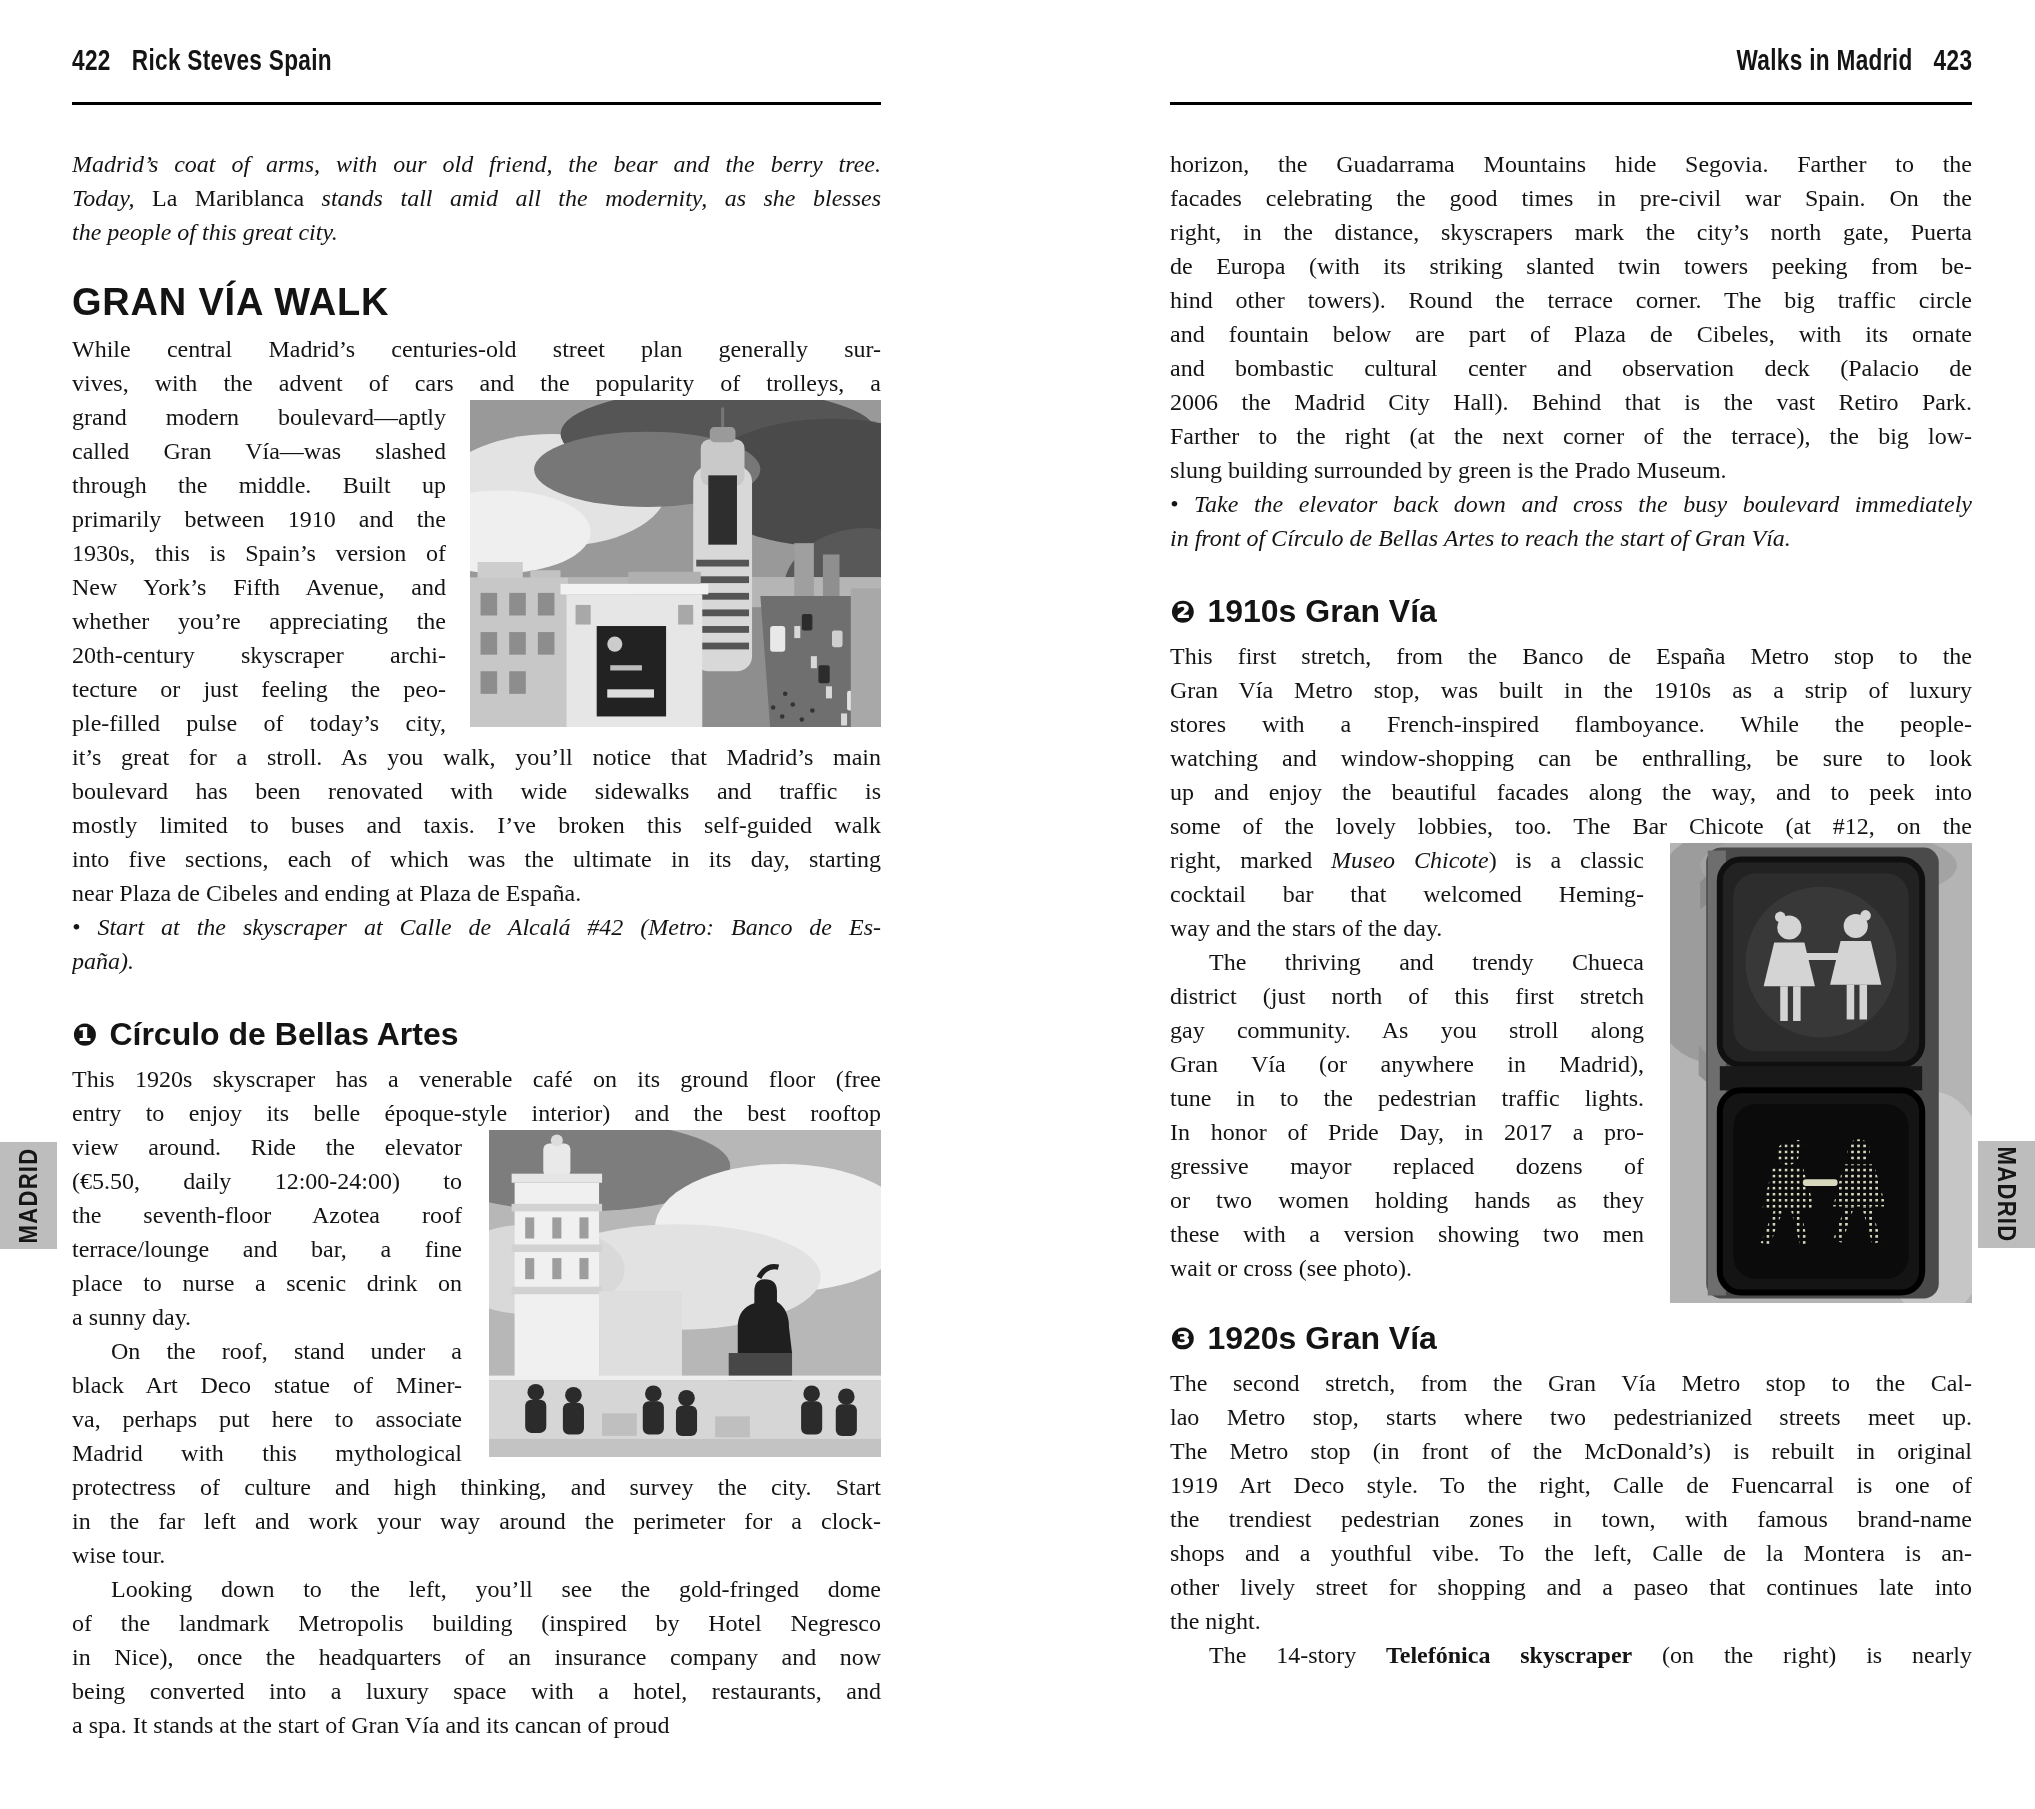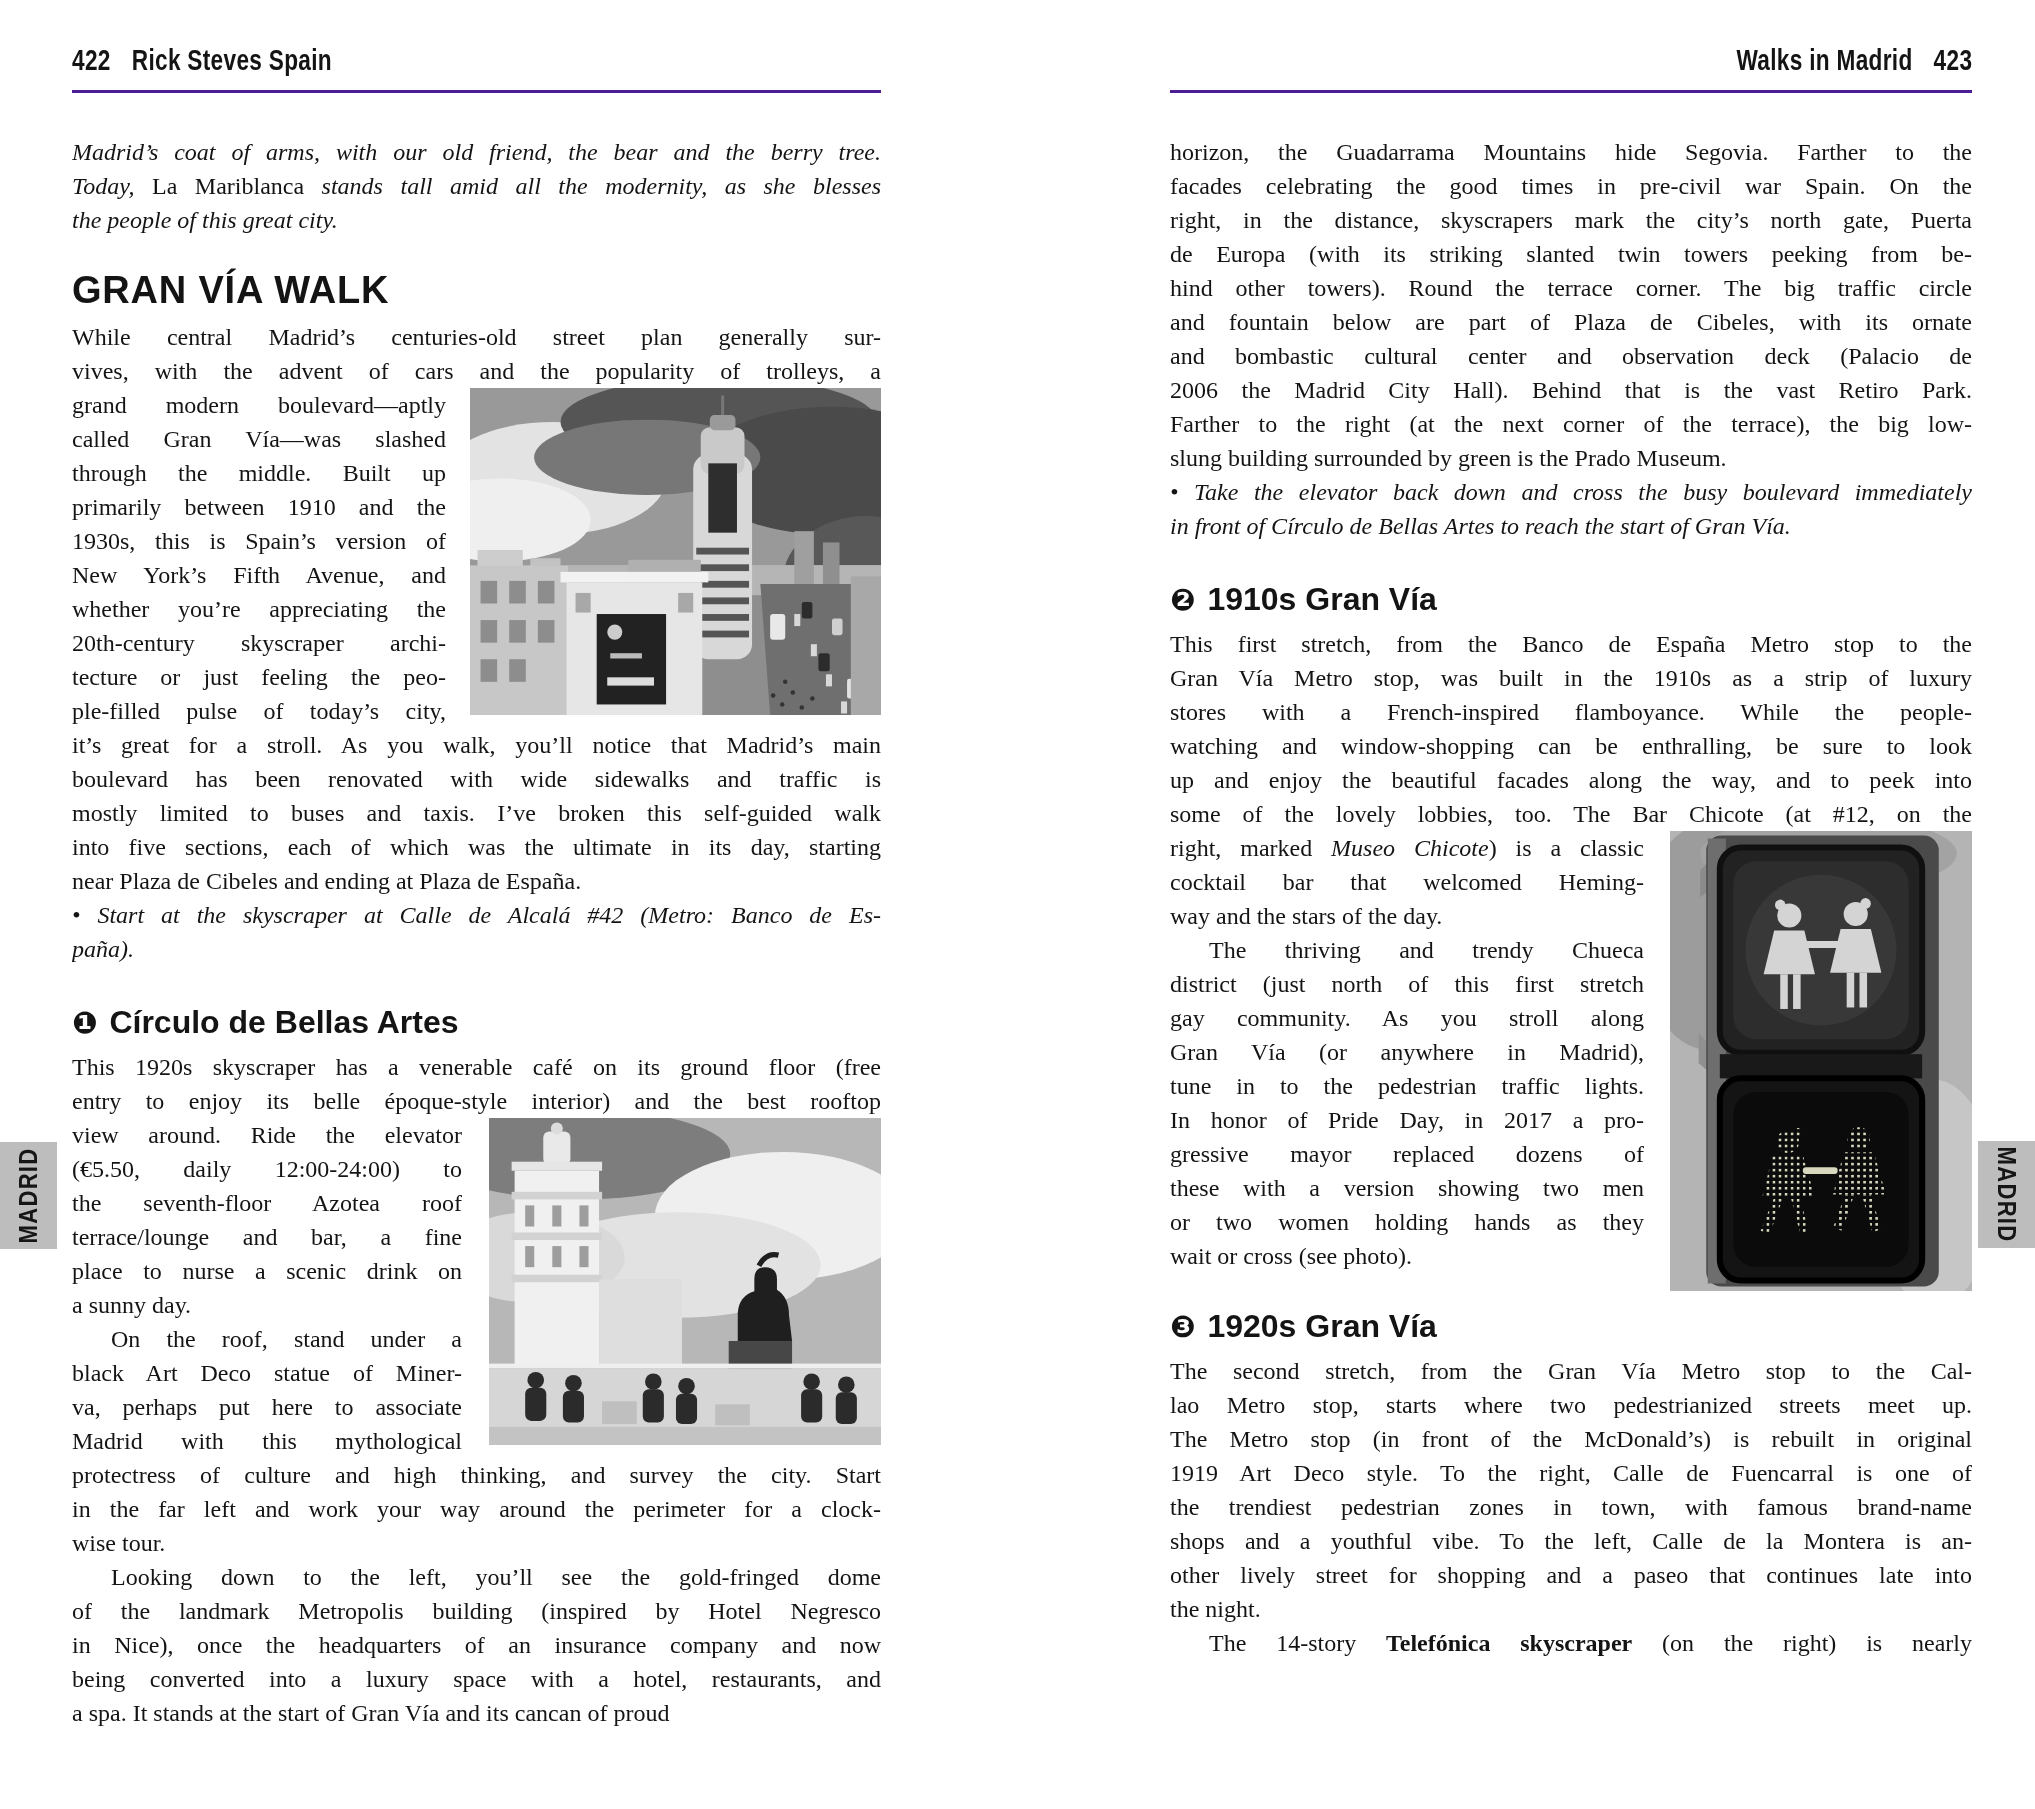--- a/index.html
+++ b/index.html
@@ -1,21 +1,21 @@
 <!DOCTYPE html>
 <html style="font-size:12px"><head>
 <meta charset="utf-8">
 <style>
   html,body{margin:0;padding:0;background:#e8e8e8;}
   #canvas{position:relative;width:2035px;height:1809px;background:#ffffff;overflow:hidden;
           font-family:"Liberation Serif",serif;color:#141414;}
   .page{position:absolute;top:44px;}
   #pageL{left:72px;width:809px;}
   #pageR{left:1170px;width:802px;}
-  .phead{display:flex;align-items:baseline;border-bottom:3px solid #4c1d95;padding-bottom:8px;height:38px;
+  .phead{display:flex;align-items:baseline;border-bottom:3px solid #000000;padding-bottom:20px;height:38px;
          font-family:"Liberation Sans",sans-serif;font-size:29px;font-weight:600;letter-spacing:0.4px;}
   .phead.right{justify-content:flex-end;}
   .cond{display:inline-block;transform:scaleX(.78);transform-origin:left center;white-space:nowrap;}
   .phead.right .cond{transform-origin:right center;}
   .hsp{display:inline-block;width:27px;}
   .ttl-bold{font-weight:800;}
   .flow{margin-top:42px;font-size:24px;line-height:34px;}
   .ln{height:34px;overflow:hidden;white-space:nowrap;text-align:justify;text-align-last:left;}
   .ln.j{text-align-last:justify;}
   .ln.ind{text-indent:39px;}
@@ -287,22 +287,22 @@
         <div class="ln j"><span>right, marked </span><span class="i">Museo Chicote</span><span>) is a classic</span></div>
         <div class="ln j"><span>cocktail bar that welcomed Heming-</span></div>
         <div class="ln"><span>way and the stars of the day.</span></div>
         <div class="ln j ind"><span>The thriving and trendy Chueca</span></div>
         <div class="ln j"><span>district (just north of this first stretch</span></div>
         <div class="ln j"><span>gay community. As you stroll along</span></div>
         <div class="ln j"><span>Gran Vía (or anywhere in Madrid),</span></div>
         <div class="ln j"><span>tune in to the pedestrian traffic lights.</span></div>
         <div class="ln j"><span>In honor of Pride Day, in 2017 a pro-</span></div>
         <div class="ln j"><span>gressive mayor replaced dozens of</span></div>
+        <div class="ln j"><span>or two women holding hands as they</span></div>
         <div class="ln j"><span>these with a version showing two men</span></div>
-        <div class="ln j"><span>or two women holding hands as they</span></div>
         <div class="ln"><span>wait or cross (see photo).</span></div>
         <div class="gap" style="height: 32px;"></div>
         <div class="hsub"><span class="hn">❸</span><span>1920s Gran Vía</span></div>
         <div class="ln j"><span>The second stretch, from the Gran Vía Metro stop to the Cal-</span></div>
         <div class="ln j"><span>lao Metro stop, starts where two pedestrianized streets meet up.</span></div>
         <div class="ln j"><span>The Metro stop (in front of the McDonald’s) is rebuilt in original</span></div>
         <div class="ln j"><span>1919 Art Deco style. To the right, Calle de Fuencarral is one of</span></div>
         <div class="ln j"><span>the trendiest pedestrian zones in town, with famous brand-name</span></div>
         <div class="ln j"><span>shops and a youthful vibe. To the left, Calle de la Montera is an-</span></div>
         <div class="ln j"><span>other lively street for shopping and a paseo that continues late into</span></div>

